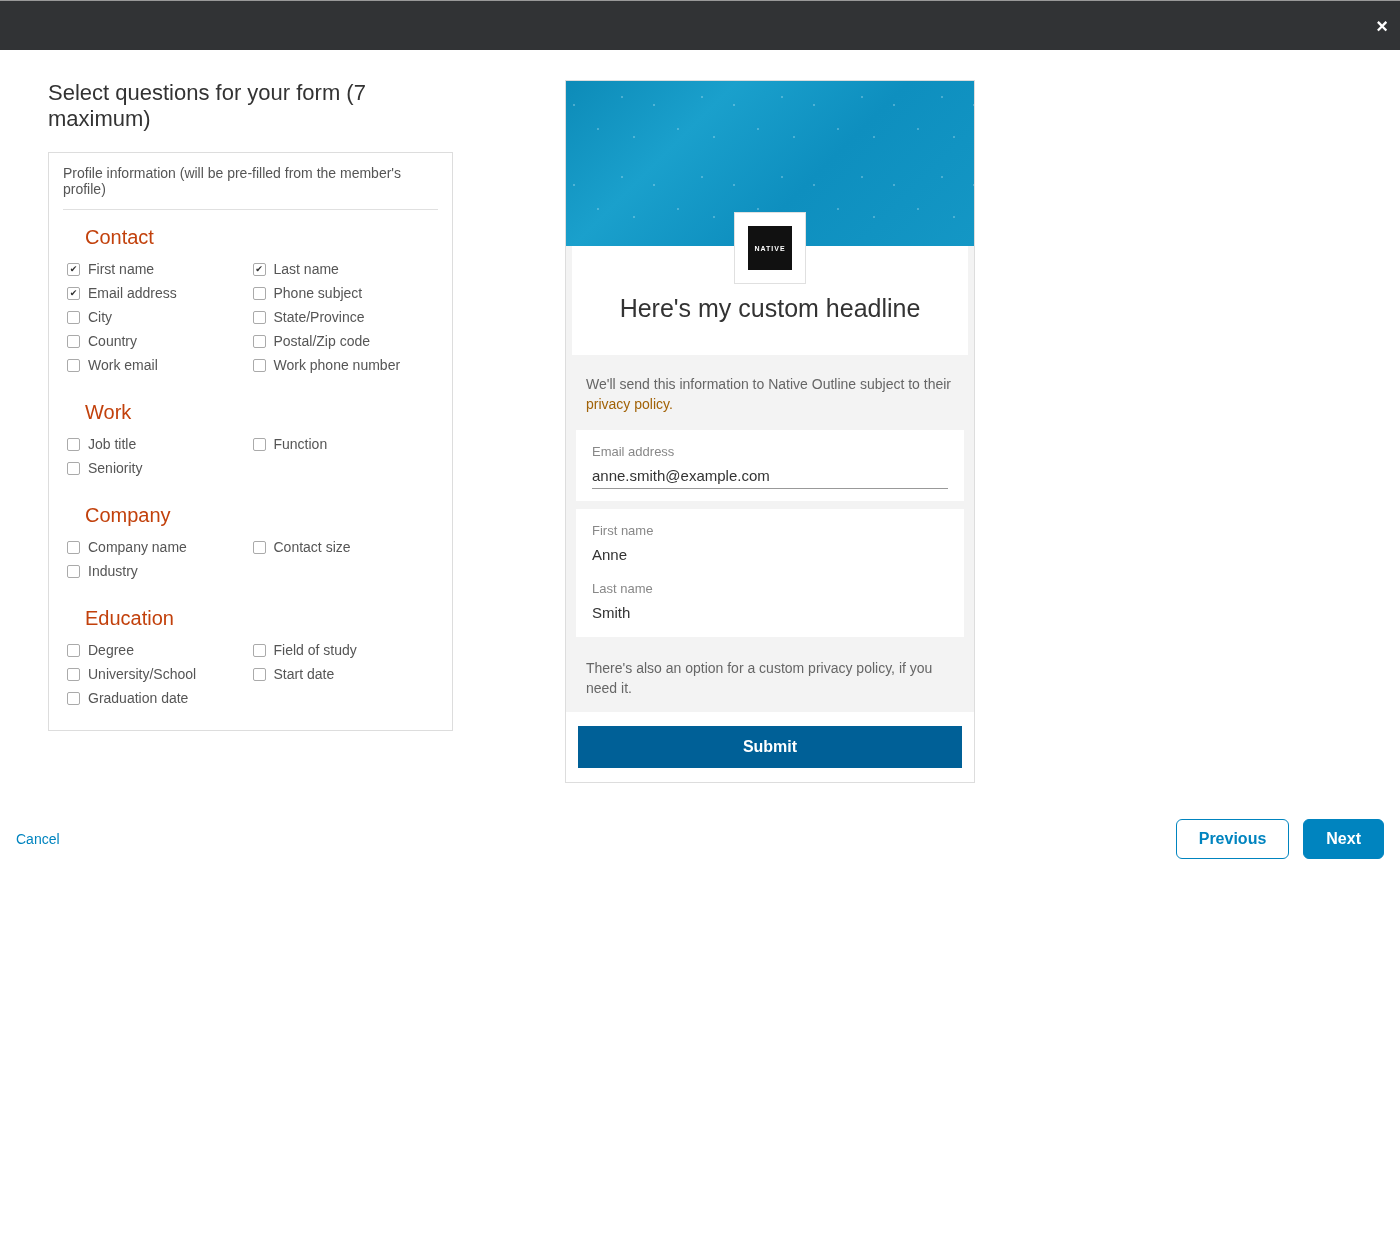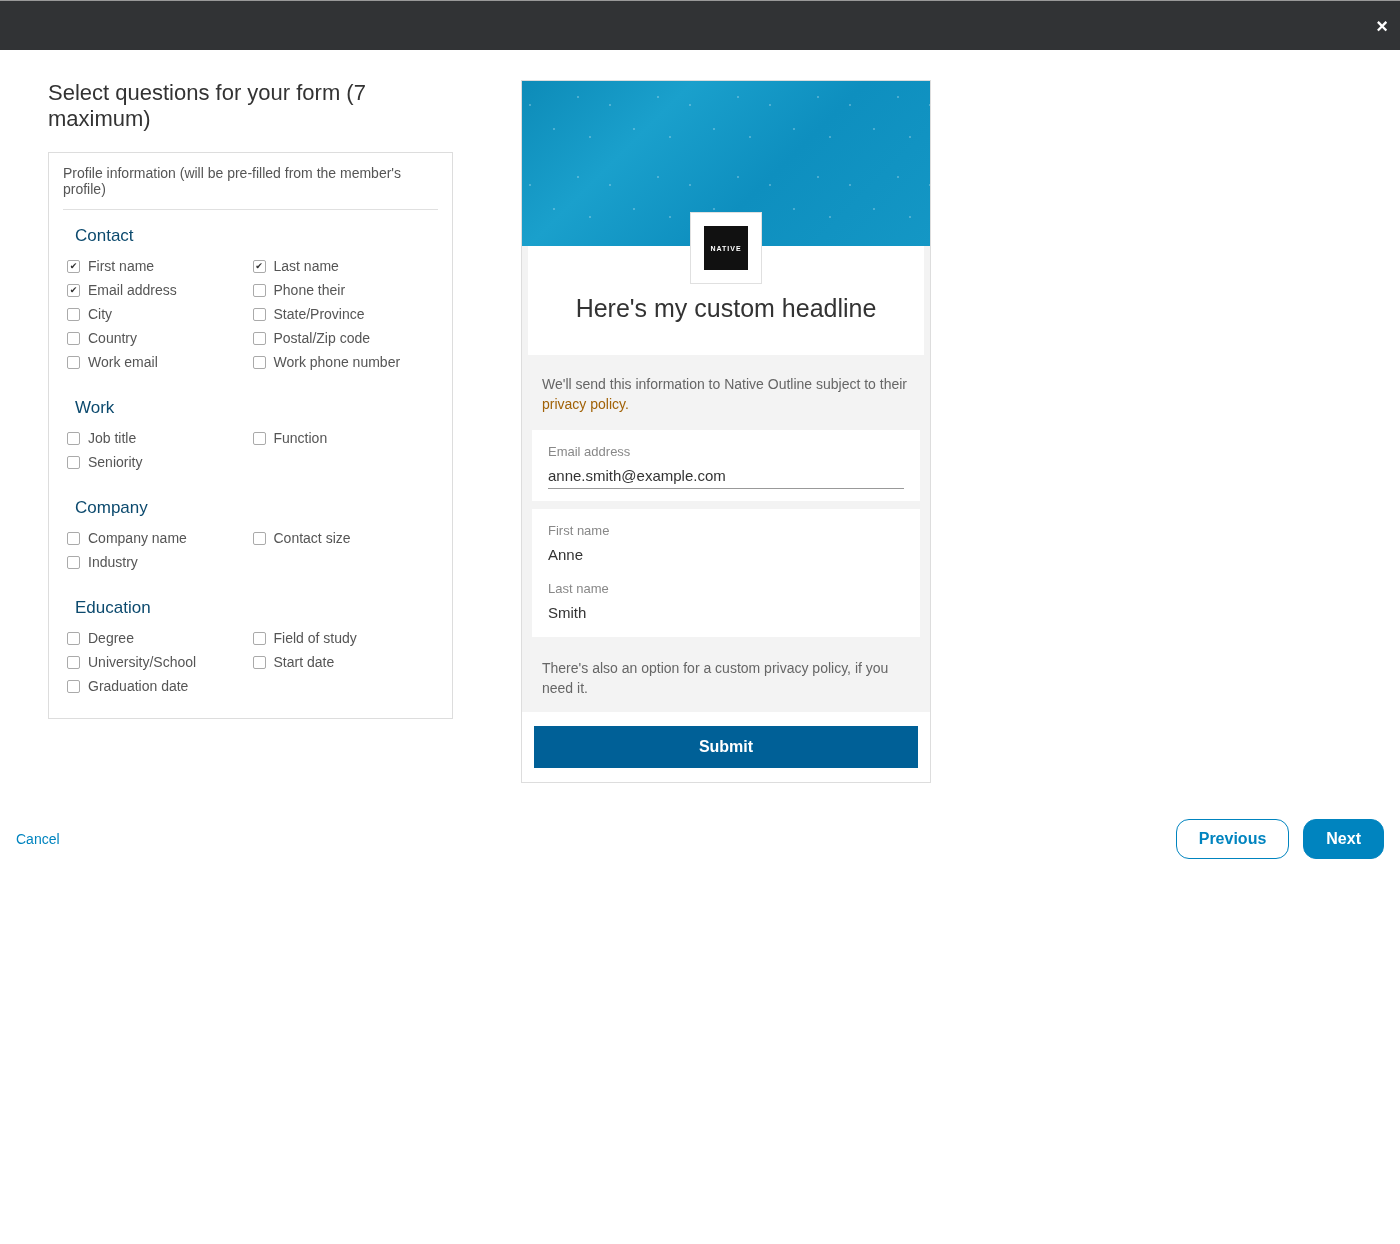--- a/index.html
+++ b/index.html
@@ -1,25 +1,25 @@
 <!DOCTYPE html>
 <html><head>
   <meta charset="utf-8">
   <style>
     * { box-sizing: border-box; margin: 0; padding: 0; }
     body { font-family: -apple-system, BlinkMacSystemFont, "Segoe UI", Arial, sans-serif; background: #fff; color: #333; }
     .topbar { background: #313335; height: 50px; position: relative; border-top: 1px solid #999; }
     .topbar .close { position: absolute; right: 12px; top: 14px; color: #fff; font-size: 20px; cursor: pointer; font-weight: bold; }
-    .container { display: flex; padding: 30px 48px 20px 48px; gap: 68px; max-width: 1160px; }
+    .container { display: flex; padding: 30px 48px 20px 48px; gap: 112px; max-width: 1160px; }
     .left-col { flex: 0 0 405px; }
     .right-col { flex: 0 0 410px; }
     .page-title { font-size: 22px; font-weight: 400; color: #333; margin-bottom: 20px; }
     .card { border: 1px solid #ddd; padding: 12px 14px 16px 14px; margin-bottom: 20px; }
     .card-heading { font-size: 14px; color: #555; padding-bottom: 12px; border-bottom: 1px solid #e0e0e0; margin-bottom: 16px; }
-    .section-title { font-size: 17px; color: #0c4a6e; margin: 0 0 12px 12px; }
+    .section-title { font-size: 20px; color: #c2410c; margin: 0 0 12px 22px; }
     .checkbox-grid { display: flex; flex-wrap: wrap; margin-bottom: 20px; padding-left: 4px; }
     .checkbox-grid:last-child { margin-bottom: 0; }
     .check-item { width: 50%; display: flex; align-items: center; margin-bottom: 8px; font-size: 14px; color: #555; }
     .cb { width: 13px; height: 13px; border: 1px solid #aaa; border-radius: 2px; margin-right: 8px; display: inline-flex; align-items: center; justify-content: center; font-size: 10px; background: #fff; cursor: pointer; flex-shrink: 0; }
     .cb.checked::after { content: "✔"; font-size: 9px; color: #333; line-height: 1; }
 
     .preview-card { border: 1px solid #ddd; background: #f3f3f3; overflow: hidden; }
     .preview-hero { height: 165px; background: linear-gradient(135deg, #0d8bb8 0%, #1aa0cc 30%, #0e8fbf 60%, #1497c5 100%); position: relative; }
     .preview-hero::before { content: ""; position: absolute; inset: 0; background-image:
         radial-gradient(circle at 10% 30%, rgba(255,255,255,0.25) 1px, transparent 1px),
@@ -39,21 +39,21 @@
     .pv-value { font-size: 15px; color: #333; padding-bottom: 4px; }
     .pv-value.underline { border-bottom: 1px solid #999; }
     .pv-field-inner + .pv-field-inner { margin-top: 14px; }
     .pv-note { padding: 14px 20px; font-size: 14px; color: #666; line-height: 1.4; }
     .pv-submit-wrap { background: #fff; padding: 14px 12px; }
     .pv-submit { width: 100%; background: #006097; color: #fff; border: none; padding: 12px; font-size: 16px; font-weight: 600; cursor: pointer; }
 
     .footer { display: flex; justify-content: space-between; align-items: center; padding: 16px 16px 16px 16px; }
     .footer .cancel { color: #0084bf; font-size: 14px; cursor: pointer; }
     .footer .btns { display: flex; gap: 14px; }
-    .btn { padding: 10px 22px; font-size: 16px; font-weight: 600; border-radius: 13px; cursor: pointer; }
+    .btn { padding: 10px 22px; font-size: 16px; font-weight: 600; border-radius: 6px; cursor: pointer; }
     .btn-outline { background: #fff; border: 1px solid #0084bf; color: #0084bf; }
     .btn-primary { background: #0084bf; border: 1px solid #0084bf; color: #fff; }
   </style>
 </head>
 <body>
 
 <div class="topbar">
   <span class="close">×</span>
 </div>
 
@@ -73,21 +73,21 @@
             <label class="check-item">
               <span class="cb checked"></span>
               <span>Last name</span>
             </label>
             <label class="check-item">
               <span class="cb checked"></span>
               <span>Email address</span>
             </label>
             <label class="check-item">
               <span class="cb"></span>
-              <span>Phone their</span>
+              <span>Phone subject</span>
             </label>
             <label class="check-item">
               <span class="cb"></span>
               <span>City</span>
             </label>
             <label class="check-item">
               <span class="cb"></span>
               <span>State/Province</span>
             </label>
             <label class="check-item">

